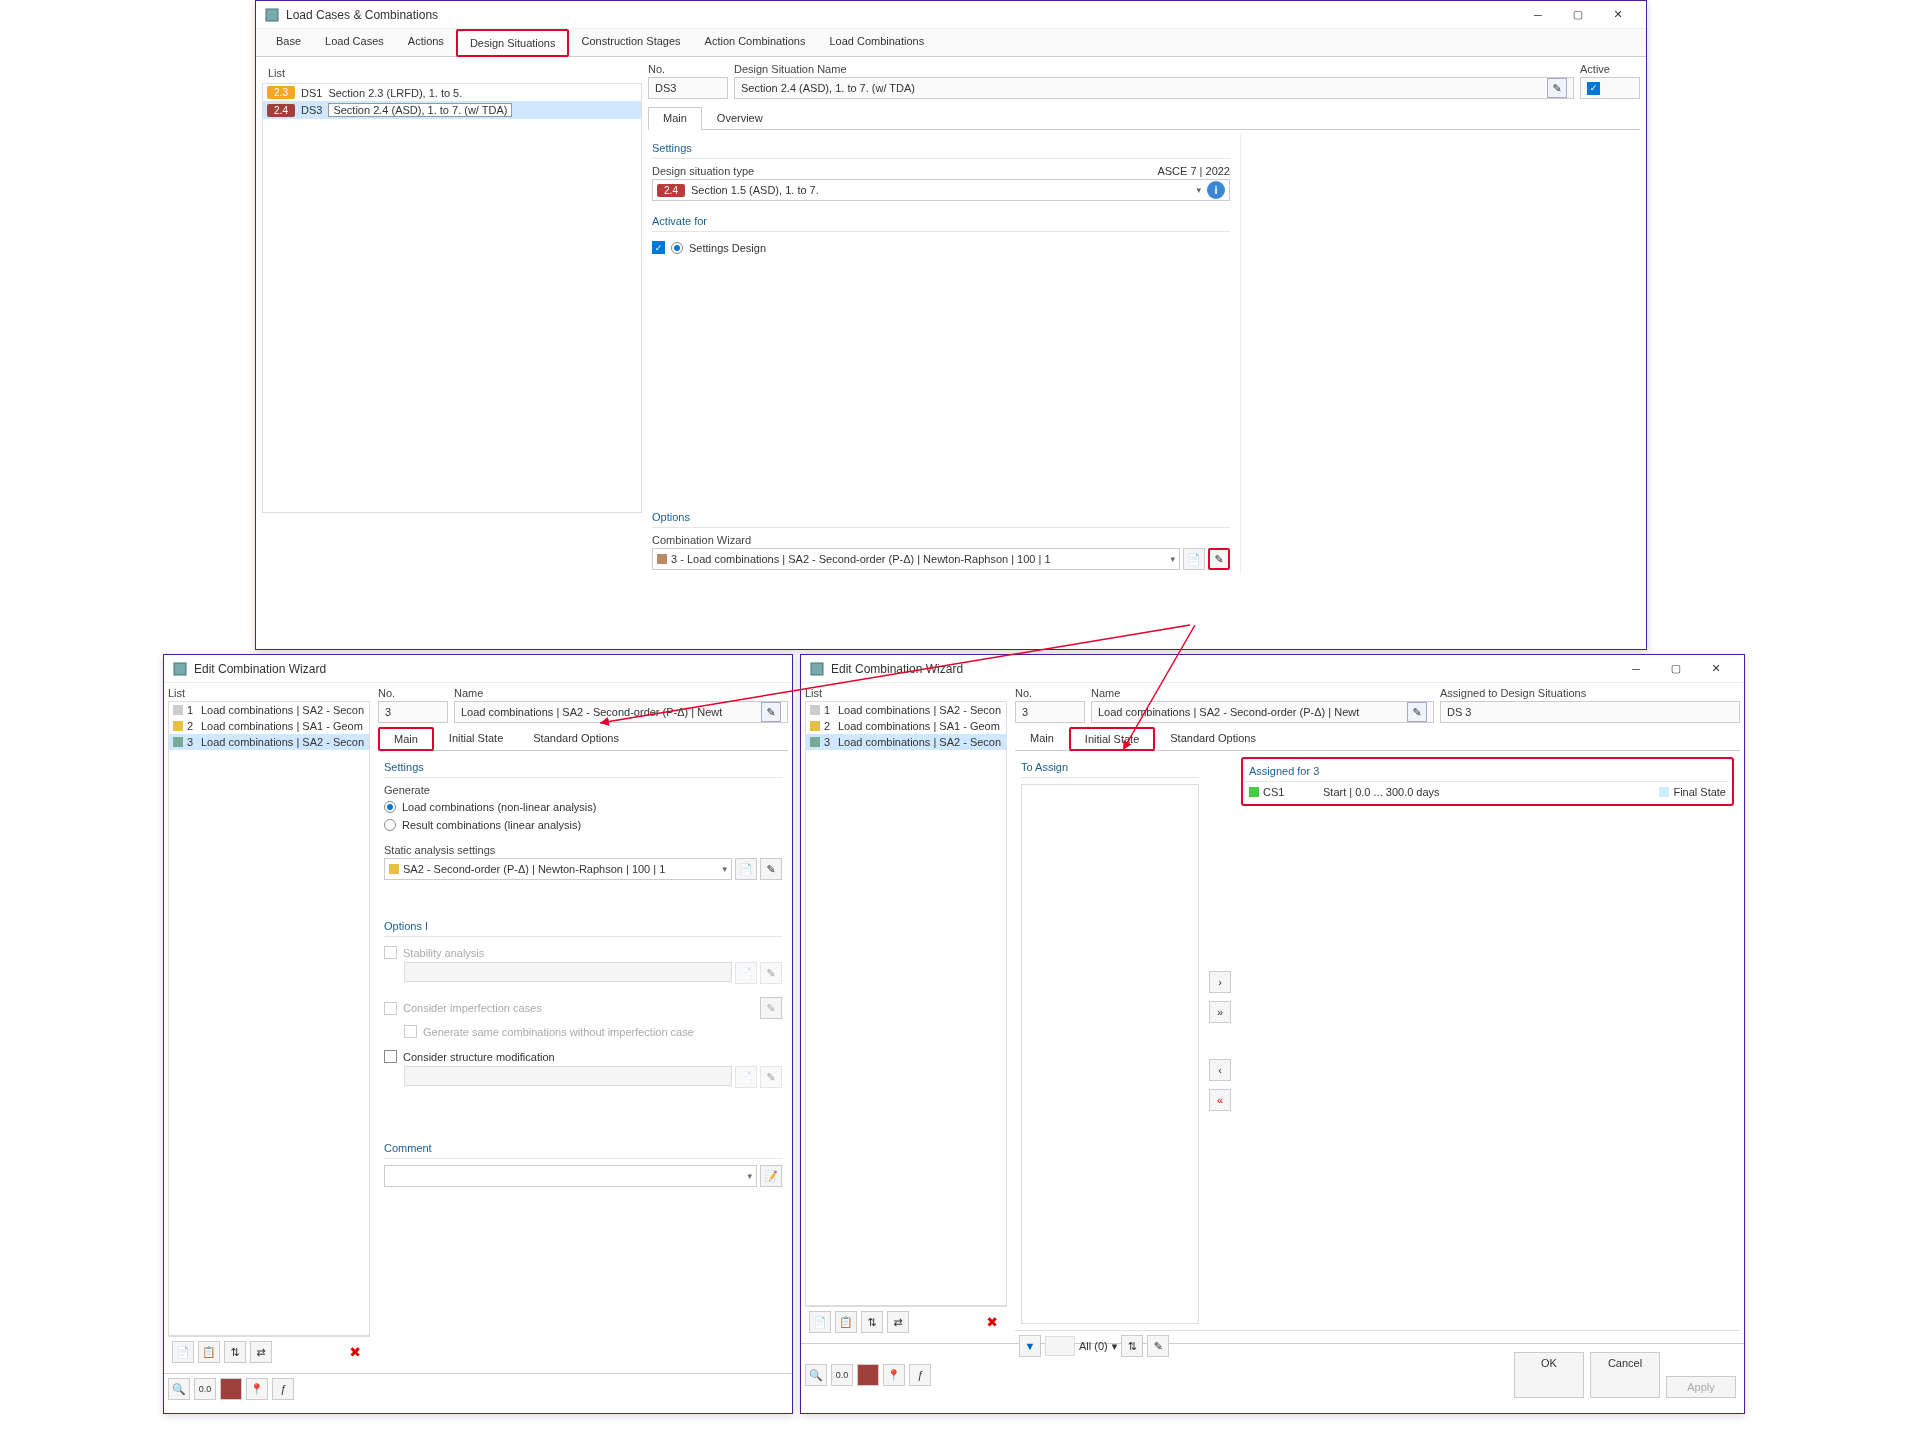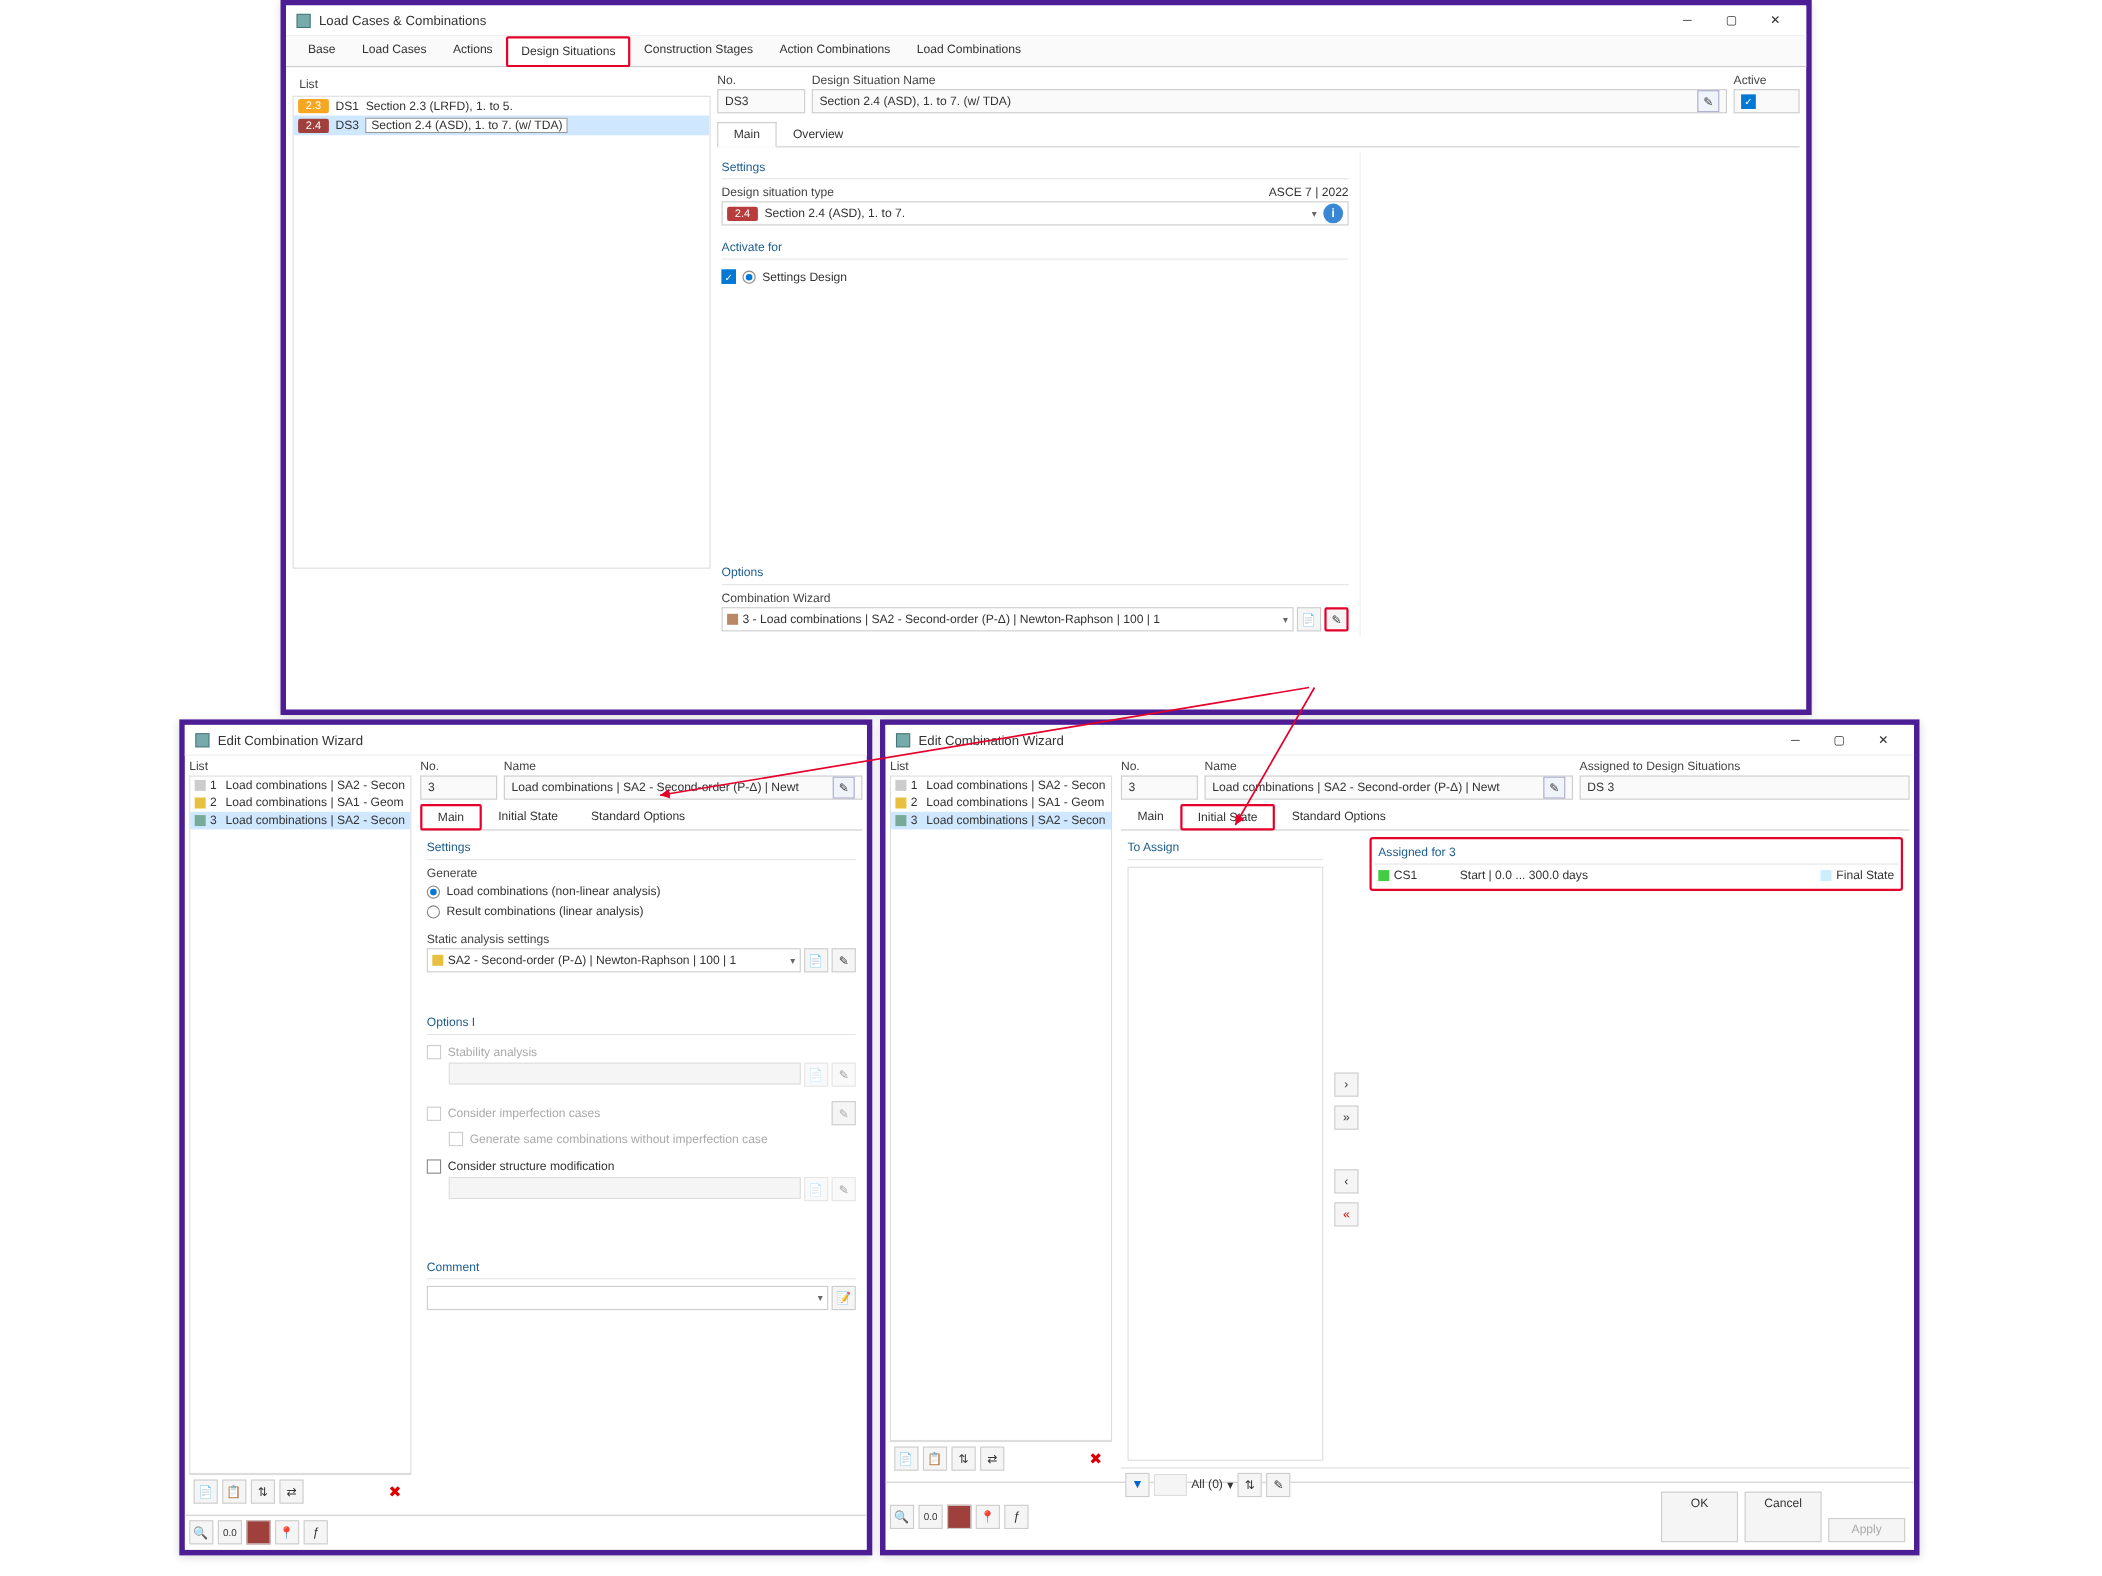--- a/index.html
+++ b/index.html
@@ -1,17 +1,17 @@
 <!DOCTYPE html>
 <html><head>
 <meta charset="utf-8">
 <style>
 * { box-sizing: border-box; font-family: "Segoe UI", Arial, sans-serif; }
 body { margin: 0; background: #fff; font-size: 11px; color: #333; position: relative; width: 1911px; height: 1433px; }
-.window { position: absolute; background: #fff; border: 5px solid #4c1d95; box-shadow: 0 2px 8px rgba(0,0,0,0.15); }
+.window { position: absolute; background: #fff; border: 1px solid #4c1d95; box-shadow: 0 2px 8px rgba(0,0,0,0.15); }
 .titlebar { height: 28px; display: flex; align-items: center; padding: 0 8px; background: #fff; border-bottom: 1px solid #eee; }
 .titlebar .icon { width: 16px; height: 16px; margin-right: 6px; display: inline-block; }
 .titlebar .title { flex: 1; font-size: 12px; }
 .winctrl { display: flex; gap: 0; }
 .winbtn { width: 40px; height: 28px; display: flex; align-items: center; justify-content: center; cursor: pointer; }
 .tabs { display: flex; border-bottom: 1px solid #ccc; background: #fafafa; padding-left: 8px; }
 .tab { padding: 6px 12px; font-size: 11px; cursor: pointer; }
 .tab.active { background: #fff; border: 1px solid #ccc; border-bottom: 1px solid #fff; margin-bottom: -1px; }
 .tab.highlight-red { border: 2px solid #e4002b !important; border-radius: 2px; }
 .content-row { display: flex; }
@@ -125,21 +125,21 @@
 
       <div style="display:flex; gap:6px; flex:1;">
         <div style="flex:1; padding:4px;">
           <div class="section-header">Settings</div>
           <div style="display:flex; justify-content:space-between;">
             <span class="field-label">Design situation type</span>
             <span style="font-size:11px;">ASCE 7 | 2022</span>
           </div>
           <div class="dropdown">
             <span class="badge badge-red">2.4</span>
-            <span>Section 2.4 (ASD), 1. to 7.</span>
+            <span>Section 1.5 (ASD), 1. to 7.</span>
             <span class="dd-icon">▾</span>
             <span style="margin-left:6px; width:18px; height:18px; background:#3a87d4; border-radius:50%; color:#fff; display:inline-flex; align-items:center; justify-content:center; font-weight:bold;">i</span>
           </div>
 
           <div class="section-header" style="margin-top:10px;">Activate for</div>
           <div class="check">
             <span class="checkbox checked"></span>
             <span class="radio checked"></span>
             <span>Settings Design</span>
           </div>

